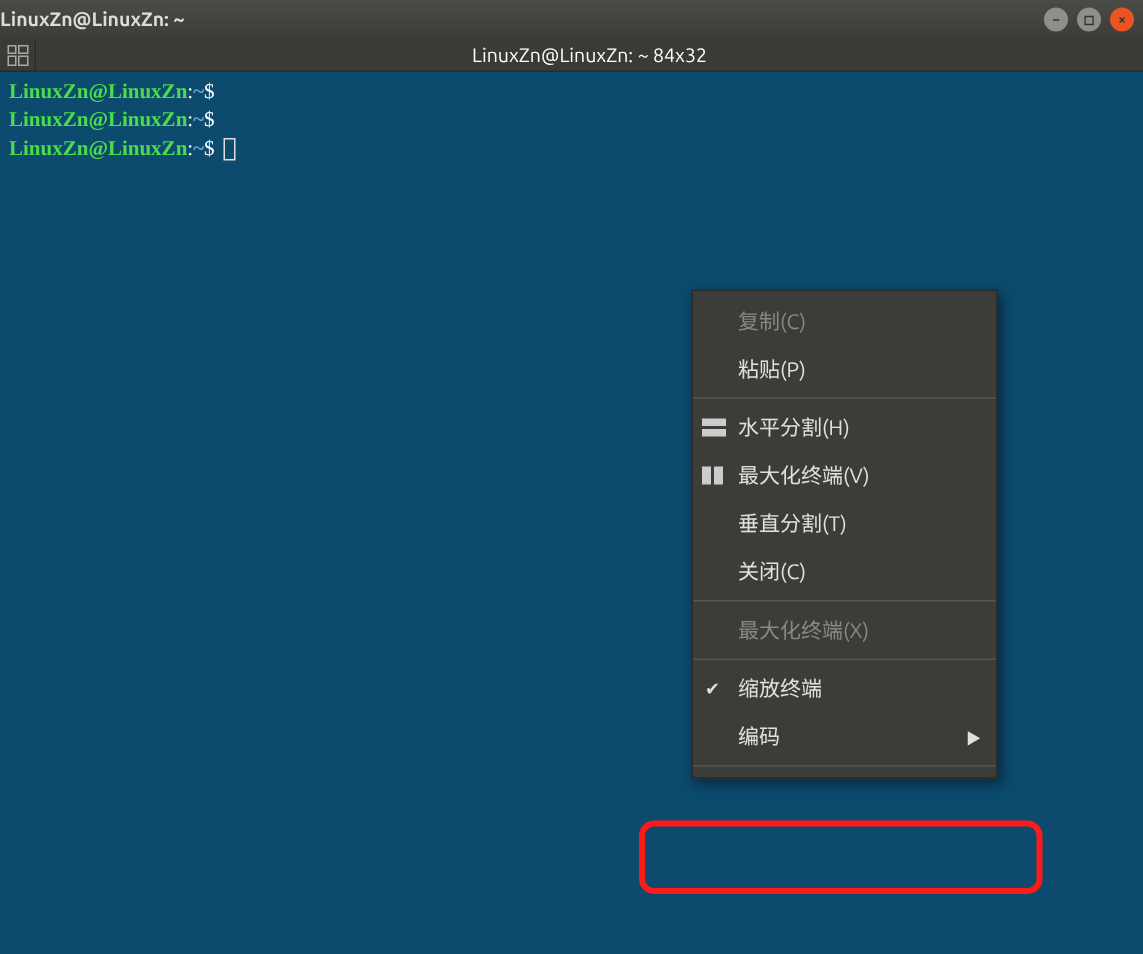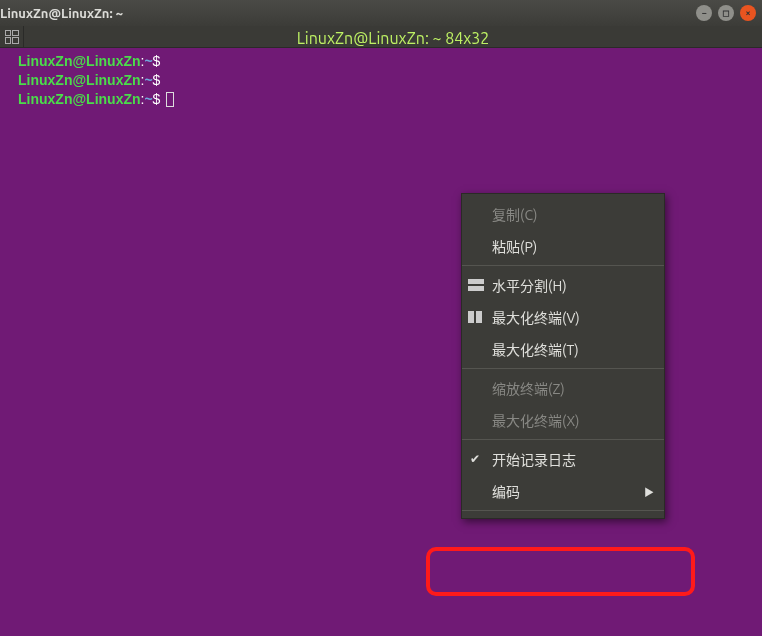--- a/index.html
+++ b/index.html
@@ -38,23 +38,23 @@
       font-size: 9px;
       color: #333;
     }
     .wc-min { background: #8f8f8a; }
     .wc-max { background: #8f8f8a; }
     .wc-close { background: #e95420; }
     .subbar {
       height: 22px;
       background: #3a3a36;
       display: flex;
-      align-items: flex-end;
-      color: #bef264;
-      font-size: 16px;
+      align-items: center;
+      color: #ffffff;
+      font-size: 13px;
       border-bottom: 1px solid #2a2a28;
     }
     .subbar-left {
       width: 24px;
       display: flex;
       align-items: center;
       justify-content: center;
       border-right: 1px solid #2a2a28;
       height: 100%;
     }
@@ -67,23 +67,23 @@
       gap: 1px;
     }
     .grid-icon div {
       border: 1px solid #aaa;
     }
     .subbar-center {
       flex: 1;
       text-align: center;
     }
     .terminal-area {
-      background: #701a75;
-      padding: 4px 18px;
-      font-family: Liberation Sans, sans-serif;
+      background: #0c4a6e;
+      padding: 4px 6px;
+      font-family: Liberation Serif, serif;
       font-size: 14px;
       line-height: 19px;
       height: calc(100% - 48px);
     }
     .prompt-line { white-space: pre; }
     .prompt-user { color: #4bdc4b; font-weight: bold; }
     .prompt-colon { color: #fff; }
     .prompt-path { color: #6fa8dc; font-weight: bold; }
     .prompt-dollar { color: #fff; }
     .cursor {
@@ -204,33 +204,33 @@
     <span>水平分割(H)</span>
   </div>
   <div class="menu-item">
     <div class="menu-icon-left vsplit-icon">
         <div></div>
         <div></div>
       </div>
     <span>最大化终端(V)</span>
   </div>
   <div class="menu-item">
-    <span>最大化终端(T)</span>
-  </div>
-  <div class="menu-separator"></div>
-  <div class="menu-item disabled">
-    <span>缩放终端(Z)</span>
-  </div>
+    <span>垂直分割(T)</span>
+  </div>
+  <div class="menu-item">
+    <span>关闭(C)</span>
+  </div>
+  <div class="menu-separator"></div>
   <div class="menu-item disabled">
     <span>最大化终端(X)</span>
   </div>
   <div class="menu-separator"></div>
   <div class="menu-item">
     <span class="menu-check">✔</span>
-    <span>开始记录日志</span>
+    <span>缩放终端</span>
   </div>
   <div class="menu-item">
     <span>编码</span>
     <span class="menu-arrow">▶</span>
   </div>
   <div class="menu-separator"></div>
 </div>
 
 <div class="highlight-box"></div>
 

